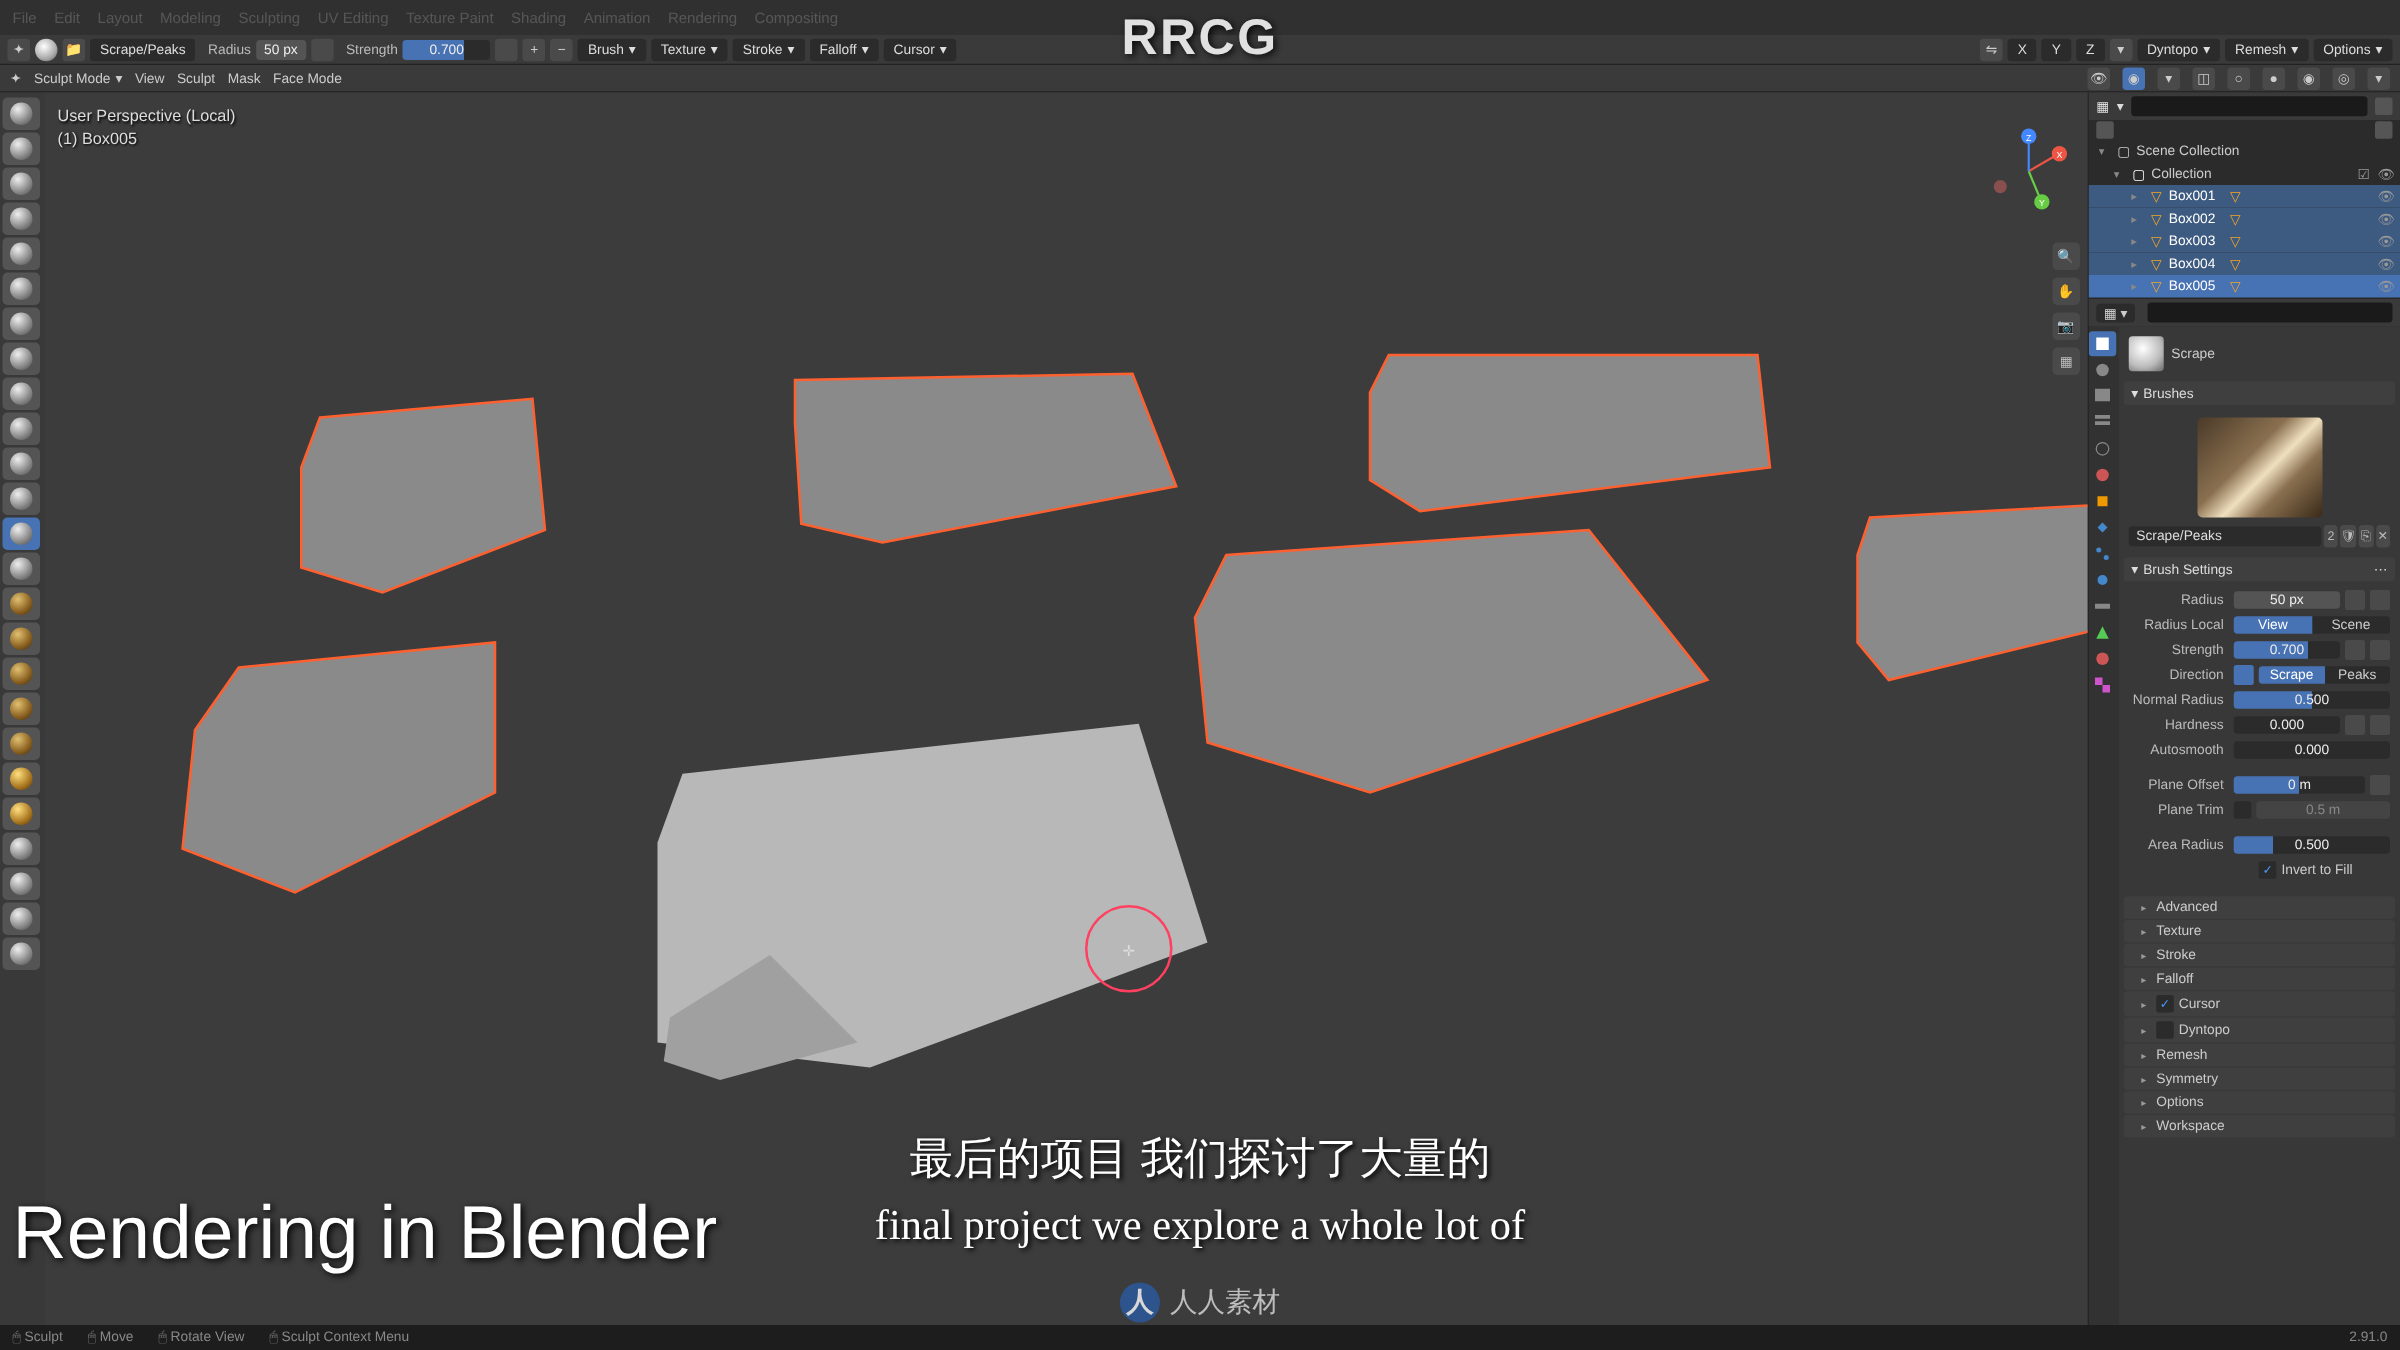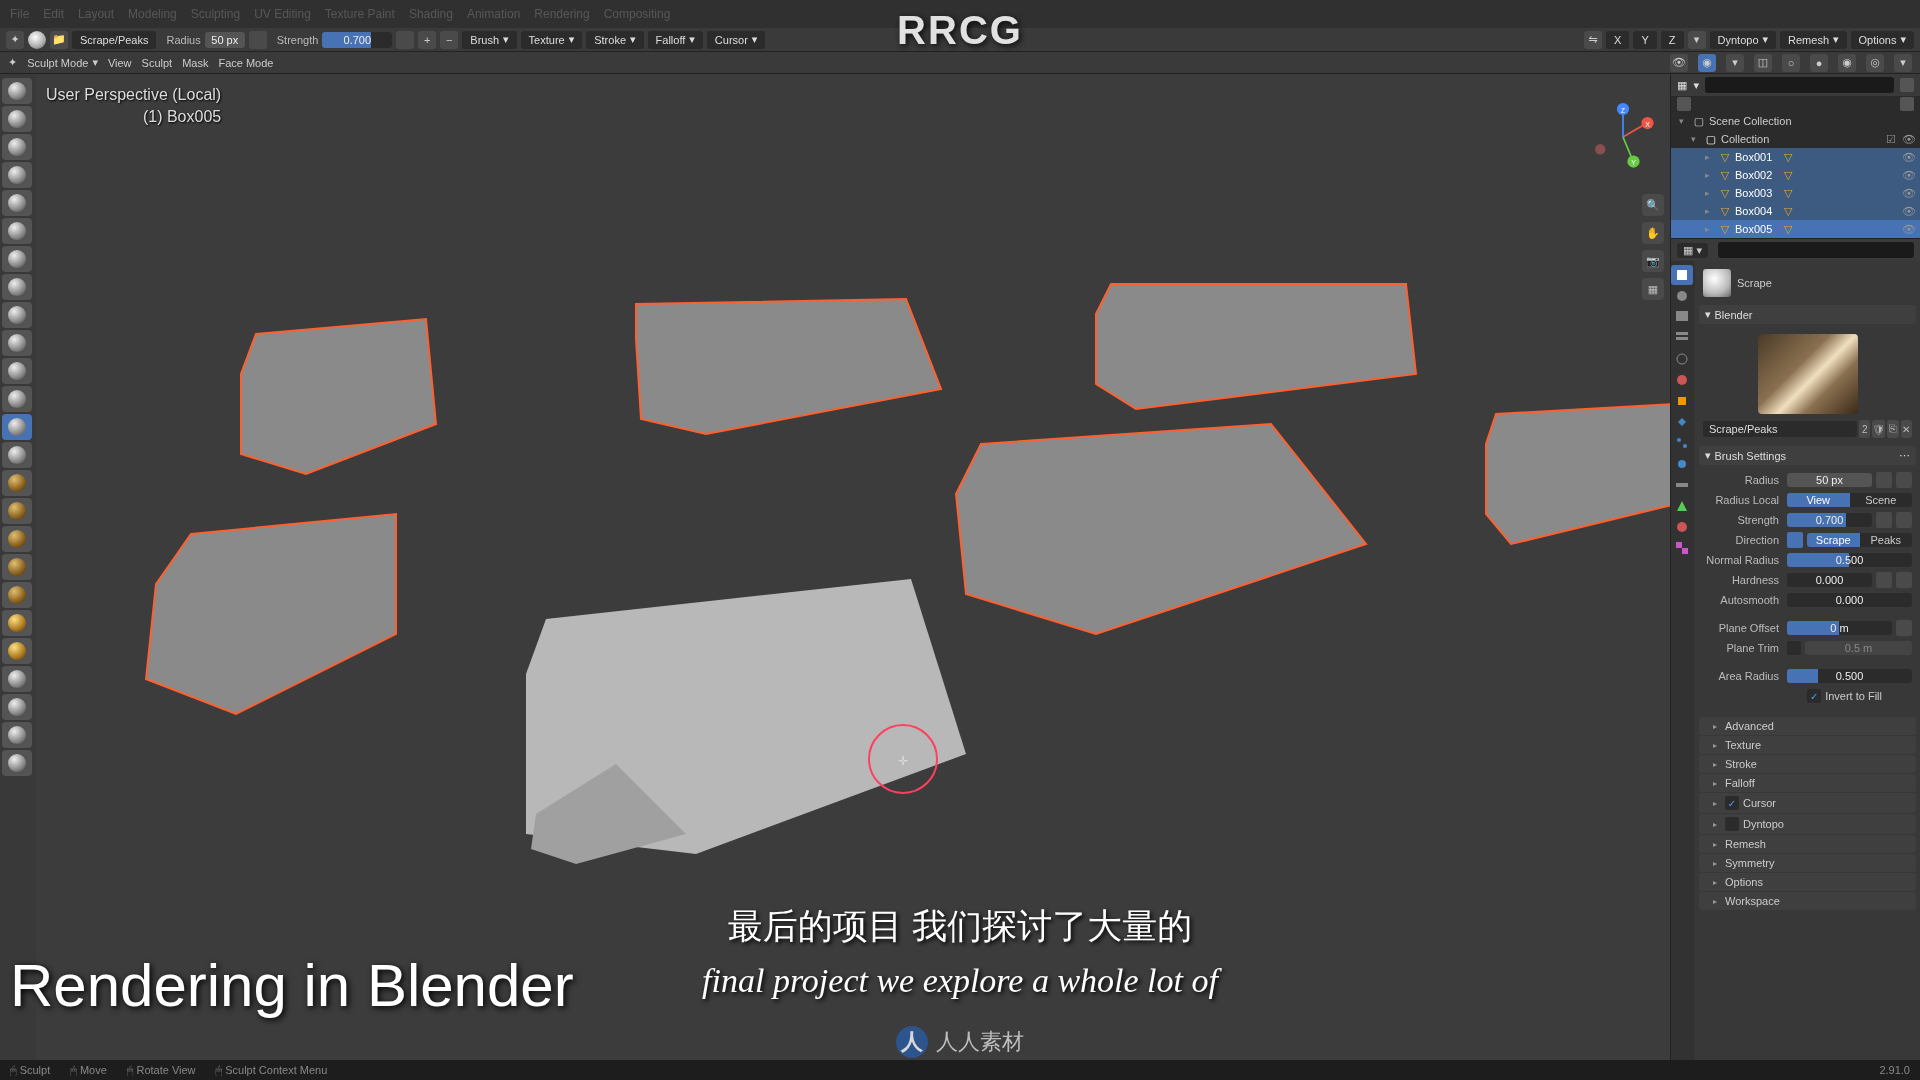--- a/index.html
+++ b/index.html
@@ -27,21 +27,21 @@
 
 .tool-col { width: 36px; background: #393939; display: flex; flex-direction: column; gap: 2px; padding: 4px 2px; }
 .tool { width: 30px; height: 26px; border-radius: 4px; background: #545454; display: flex; align-items: center; justify-content: center; }
 .tool.active { background: #4772b3; }
 .tool-sphere { width: 18px; height: 18px; border-radius: 50%; background: radial-gradient(circle at 35% 30%, #eee, #888 60%, #444); }
 .tool-brown { background: radial-gradient(circle at 35% 30%, #e0c070, #8a6020 60%, #3a2a10); }
 .tool-special { background: radial-gradient(circle at 35% 30%, #ffe080, #aa7720 60%, #553300); }
 
 
 .viewport { flex: 1; background: #3c3c3c; position: relative; overflow: hidden; }
-.vp-info { position: absolute; top: 10px; left: 10px; color: #ddd; font-size: 16px; line-height: 1.4; text-shadow: 1px 1px 2px #000; text-align: right; }
+.vp-info { position: absolute; top: 10px; left: 10px; color: #ddd; font-size: 13px; line-height: 1.4; text-shadow: 1px 1px 2px #000; }
 .box { position: absolute; fill: #8a8a8a; stroke: #ff6030; stroke-width: 2; }
 .cursor-ring { position: absolute; width: 70px; height: 70px; border: 2px solid #ff4060; border-radius: 50%; }
 .cursor-cross { position: absolute; color: #ddd; font-size: 12px; }
 
 
 .vp-icons-r { position: absolute; top: 40px; right: 6px; display: flex; flex-direction: column; gap: 6px; }
 .ricon { width: 22px; height: 22px; background: #4a4a4a; border-radius: 4px; display: flex; align-items: center; justify-content: center; color: #bbb; }
 .gizmo { position: absolute; top: 28px; right: 12px; width: 70px; height: 70px; }
 
 
@@ -100,21 +100,21 @@
 .subp { background: #3f3f3f; padding: 3px 14px; margin: 1px 0; font-size: 11px; border-radius: 3px; color: #ccc; display: flex; align-items: center; gap: 4px; }
 .subp .tri { width: 8px; color: #999; font-size: 8px; }
 
 
 .statusbar { position: absolute; bottom: 0; left: 0; right: 0; height: 20px; background: #1d1d1d; color: #888; display: flex; align-items: center; padding: 0 10px; gap: 20px; font-size: 11px; }
 .statusbar .version { margin-left: auto; }
 
 
 .overlay { position: absolute; pointer-events: none; }
 .sub-cn { position: absolute; bottom: 130px; left: 50%; transform: translateX(-50%); color: #fff; font-size: 35px; font-weight: 500; text-shadow: 2px 2px 4px #000; white-space: nowrap; }
-.sub-en { position: absolute; bottom: 80px; left: 50%; transform: translateX(-50%); color: #fff; font-size: 34px; font-family: Georgia, serif; font-style: italic; text-shadow: 2px 2px 4px #000; white-space: nowrap; }
+.sub-en { position: absolute; bottom: 80px; left: 50%; transform: translateX(-50%); color: #fff; font-size: 34px; font-family: Georgia, serif; text-shadow: 2px 2px 4px #000; white-space: nowrap; }
 .title-tl { position: absolute; bottom: 60px; left: 10px; color: #fff; font-size: 60px; font-weight: 400; text-shadow: 2px 2px 6px #000; }
 .wm-top { position: absolute; top: 8px; left: 50%; transform: translateX(-50%); color: #fff; font-size: 40px; font-weight: 700; letter-spacing: 2px; opacity: 0.85; text-shadow: 2px 2px 6px #000; }
 .wm-logo { position: absolute; bottom: 22px; left: 50%; transform: translateX(-50%); color: #ddd; font-size: 22px; opacity: 0.8; display: flex; align-items: center; gap: 8px; }
 .wm-logo .circ { width: 32px; height: 32px; border-radius: 50%; background: #2a5aa0; display: inline-flex; align-items: center; justify-content: center; color: #fff; font-weight: 700; }
 
 svg { overflow: visible; }
 </style>
 </head>
 <body>
 
@@ -467,21 +467,21 @@
 
       <div class="prop-content">
         <div class="prop-title">
           <div class="prop-thumb"></div>
           <span>Scrape</span>
         </div>
 
         <div class="panel">
           <div class="panel-hdr">
               <span>▾</span>
-              <span>Blender</span>
+              <span>Brushes</span>
             </div>
           <div class="panel-body">
             <div class="brush-preview"></div>
             <div class="brush-name-row">
               <input value="Scrape/Peaks" style="">
               <span class="mini-btn">2</span>
               <span class="mini-btn">🛡</span>
               <span class="mini-btn">⎘</span>
               <span class="mini-btn">✕</span>
             </div>

